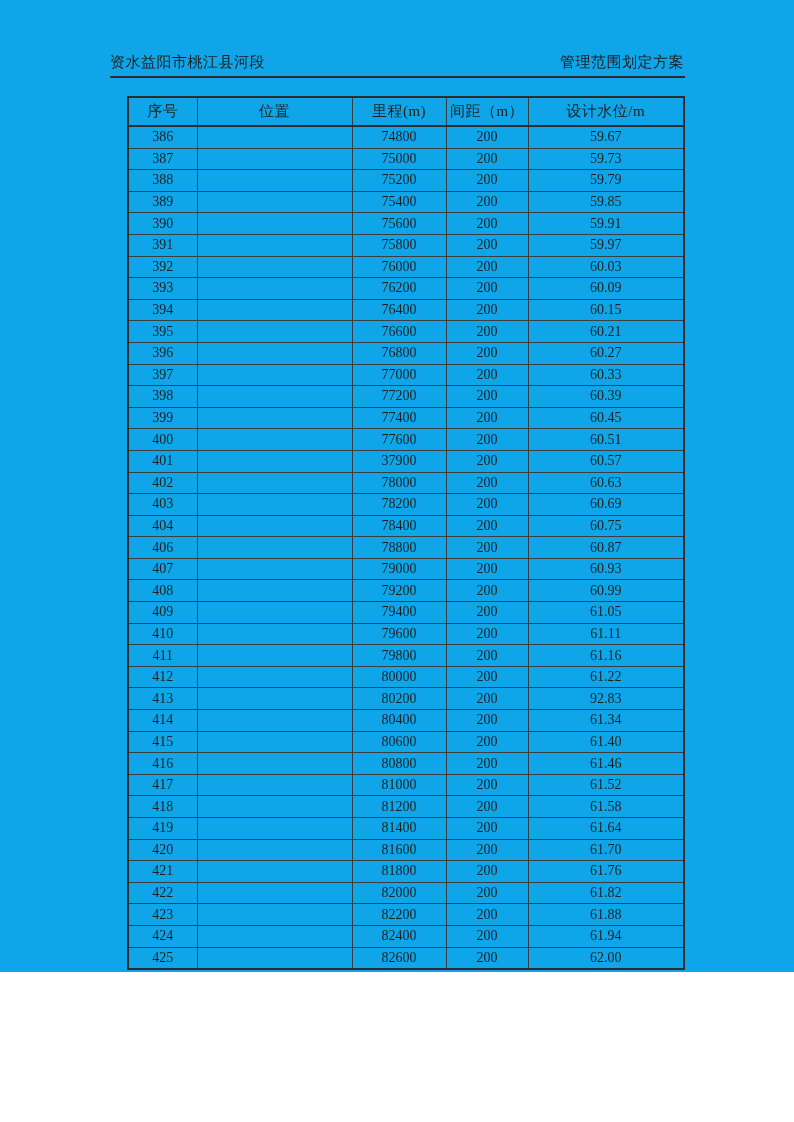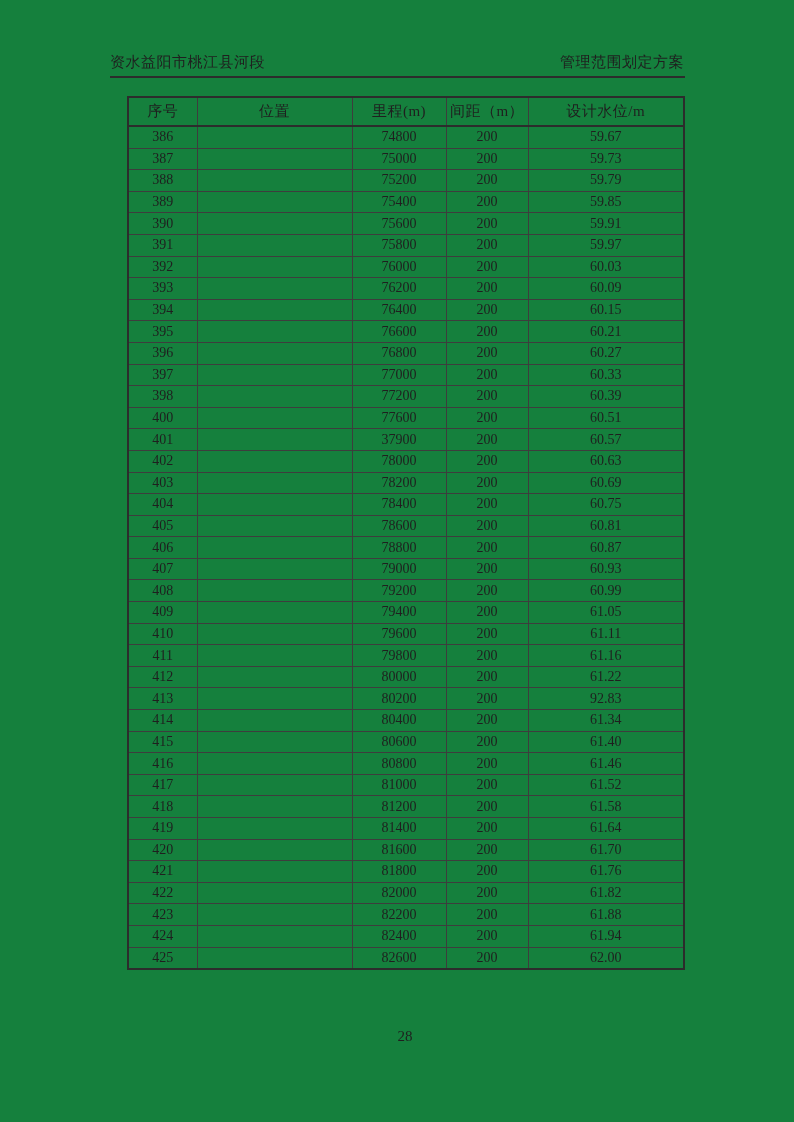--- a/index.html
+++ b/index.html
@@ -3,22 +3,22 @@
 <meta charset="utf-8">
 <style>
   html, body {
     margin: 0;
     padding: 0;
     background: #ffffff;
   }
   .page {
     position: relative;
     width: 794px;
-    height: 1122px;
-    background: #15803d;
+    height: 972px;
+    background: #0ea5e9;
     font-family: "Liberation Serif", "DejaVu Serif", serif;
     color: #1f1f1f;
     overflow: hidden;
   }
   .running-header {
     position: absolute;
     left: 110px;
     right: 110px;
     top: 53px;
     display: flex;
@@ -189,20 +189,27 @@
           <td>60.33</td>
         </tr>
         <tr>
           <td>398</td>
           <td></td>
           <td>77200</td>
           <td>200</td>
           <td>60.39</td>
         </tr>
         <tr>
+          <td>399</td>
+          <td></td>
+          <td>77400</td>
+          <td>200</td>
+          <td>60.45</td>
+        </tr>
+        <tr>
           <td>400</td>
           <td></td>
           <td>77600</td>
           <td>200</td>
           <td>60.51</td>
         </tr>
         <tr>
           <td>401</td>
           <td></td>
           <td>37900</td>
@@ -222,27 +229,20 @@
           <td>78200</td>
           <td>200</td>
           <td>60.69</td>
         </tr>
         <tr>
           <td>404</td>
           <td></td>
           <td>78400</td>
           <td>200</td>
           <td>60.75</td>
-        </tr>
-        <tr>
-          <td>405</td>
-          <td></td>
-          <td>78600</td>
-          <td>200</td>
-          <td>60.81</td>
         </tr>
         <tr>
           <td>406</td>
           <td></td>
           <td>78800</td>
           <td>200</td>
           <td>60.87</td>
         </tr>
         <tr>
           <td>407</td>

